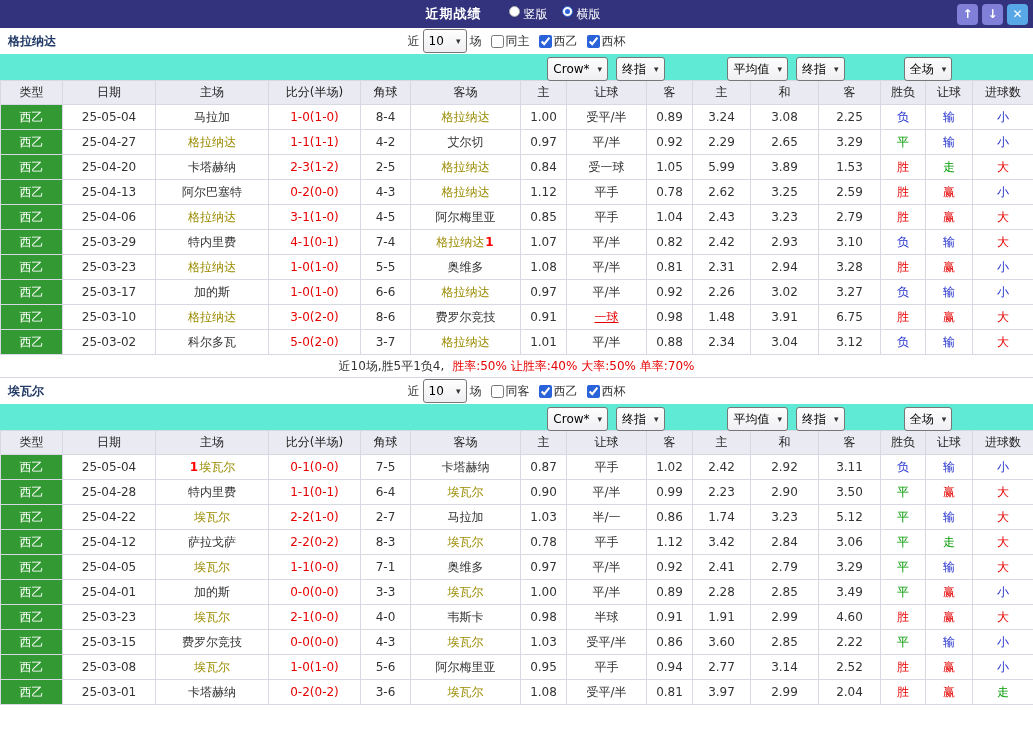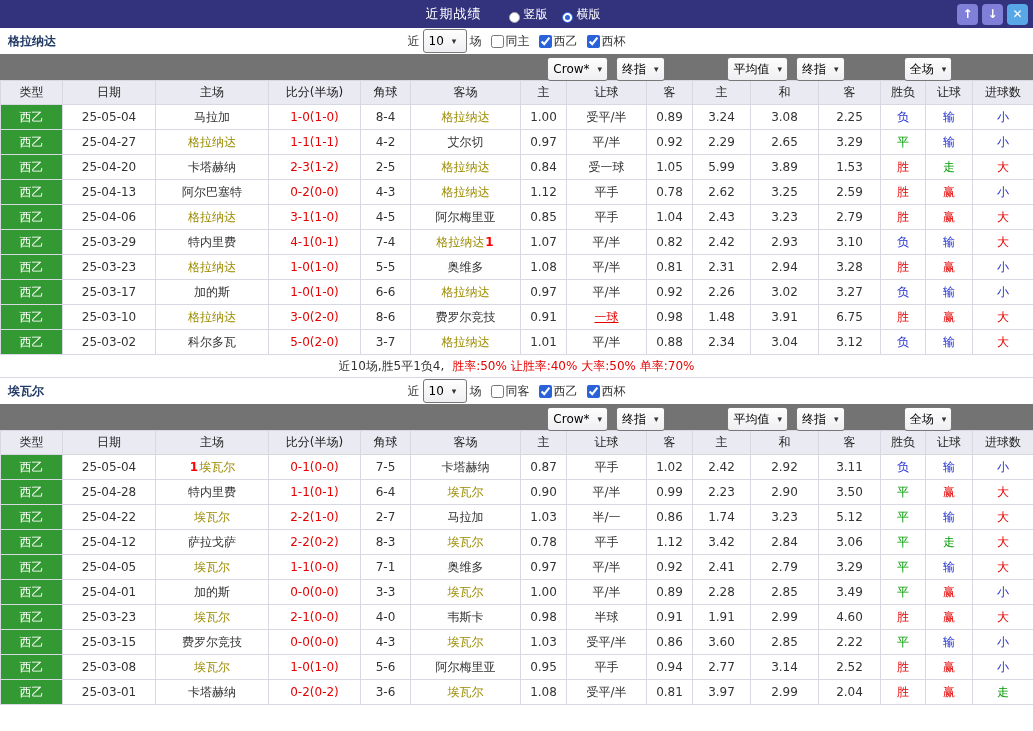--- a/index.html
+++ b/index.html
@@ -1,38 +1,38 @@
 <!DOCTYPE html>
 <html><head>
 <meta charset="utf-8">
 <style>
   *{box-sizing:border-box;margin:0;padding:0}
   body{width:1033px;font-family:"DejaVu Sans","Liberation Sans",sans-serif;font-size:12px;color:#333;background:#fff}
 
   
   .titlebar{height:28px;background:#32327d;color:#fff;display:flex;align-items:center;justify-content:center;position:relative}
-  .titlebar .title{font-weight:normal;font-size:13px;letter-spacing:1px;margin-right:20px}
-  .radio{display:inline-flex;align-items:flex-end;gap:4px;margin:0 7px;cursor:pointer}
+  .titlebar .title{font-weight:bold;font-size:13px;letter-spacing:1px;margin-right:20px}
+  .radio{display:inline-flex;align-items:flex-start;gap:4px;margin:0 7px;cursor:pointer}
   .radio .dot{width:11px;height:11px;border-radius:50%;background:#fff;border:1px solid #aaa;position:relative;display:inline-block}
   .radio.selected .dot{border-color:#2a62d9}
   .radio.selected .dot::after{content:"";position:absolute;left:2px;top:2px;width:5px;height:5px;border-radius:50%;background:#2a62d9}
   .win-buttons{position:absolute;right:5px;display:flex;gap:4px}
   .win-btn{width:21px;height:21px;border-radius:4px;background:#8080d8;color:#fff;text-align:center;line-height:21px;font-size:12px;cursor:pointer;font-weight:bold}
   .win-btn.close{background:#58a8e8}
 
   
   .ctrl-row-a{height:26px;position:relative;display:flex;align-items:center;justify-content:center;background:#fff}
   .team-name{position:absolute;left:8px;font-weight:bold;color:#223a66}
   .mid-controls{display:flex;align-items:center;gap:3px}
   .cb{display:inline-flex;align-items:center;margin-left:6px;cursor:pointer}
   .cb input{width:13px;height:13px;margin-right:2px;accent-color:#2a62d9}
-  .sel{display:inline-flex;align-items:center;justify-content:flex-start;height:20px;border:1px solid #777;border-radius:3px;background:linear-gradient(#fefefe,#efeff3);padding:11px 5px;gap:8px;cursor:pointer;color:#000}
+  .sel{display:inline-flex;align-items:center;justify-content:space-between;height:20px;border:1px solid #777;border-radius:3px;background:linear-gradient(#fefefe,#efeff3);padding:11px 5px;gap:8px;cursor:pointer;color:#000}
   .sel .arrow{font-size:9px;color:#333}
   .sel.count{min-width:44px}
-  .ctrl-row-b{height:26px;position:relative;background:#737373}
+  .ctrl-row-b{height:26px;position:relative;background:#5eead4}
   .grp{position:absolute;top:3px;display:flex;justify-content:center;gap:8px}
   .grp.ah{left:520px;width:172px}
   .grp.eu{left:692px;width:188px}
   .grp.scope{left:852px;width:152px}
 
   
   table{border-collapse:collapse;table-layout:fixed;width:1033px}
   th,td{border:1px solid #d8d8e2;text-align:center;overflow:hidden;white-space:nowrap}
   thead th{background:#eaeaf2;height:24px;font-weight:normal;color:#222}
   tbody td{height:25px;background:#fff}

